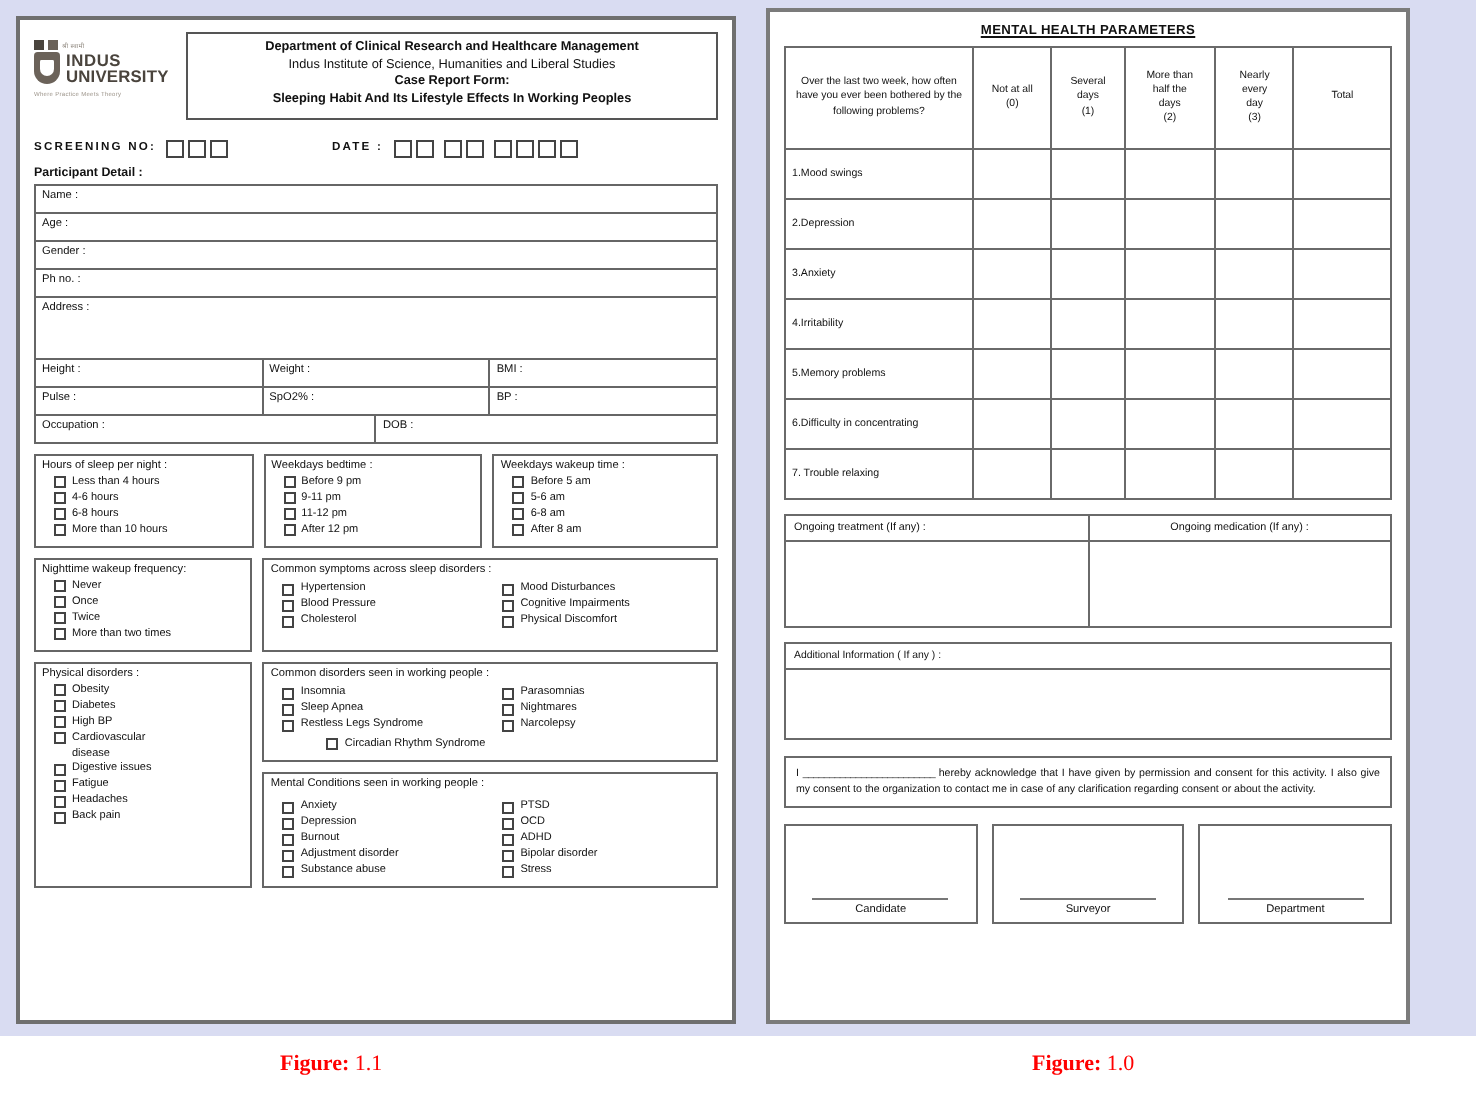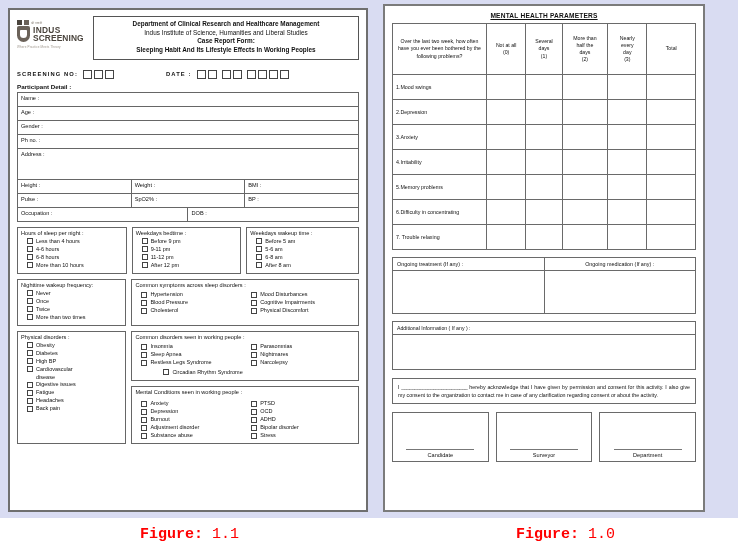--- a/index.html
+++ b/index.html
@@ -121,21 +121,21 @@
     display:flex;flex-direction:column;justify-content:flex-end;align-items:center;
     padding-bottom:3px;
   }
   .sign-line{width:72%;border-top:1px solid #777;margin-bottom:2px;}
   .sign-lab{font-size:5.6px;}
 
   
   .caps{position:absolute;left:0;top:518px;width:738px;height:38px;background:#fff;}
   .cap{
     position:absolute;top:8px;color:#ff0000;
-    font-family:Liberation Mono, monospace;font-size:15px;text-align:center;
+    font-family:Liberation Serif, serif;font-size:11px;text-align:center;
   }
   .cap b{font-weight:bold;}
   .cap-1{left:140px;}
   .cap-2{left:516px;}
 </style>
 </head>
 <body>
 
 <div class="stage">
   <div class="backdrop"></div>
@@ -146,21 +146,21 @@
       <div class="logo">
         <div class="logo-top">
           <div class="logo-sq dark"></div>
           <div class="logo-sq"></div>
           <div class="logo-pre">श्री स्वामी</div>
         </div>
         <div class="logo-mid">
           <div class="shield"></div>
           <div class="logo-name">
             <div class="l1">INDUS</div>
-            <div class="l2">SCREENING</div>
+            <div class="l2">UNIVERSITY</div>
           </div>
         </div>
         <div class="logo-tag">Where Practice Meets Theory</div>
       </div>
 
       <div class="title-box">
         <div class="t1">Department of Clinical Research and Healthcare Management</div>
         <div class="t2">Indus Institute of Science, Humanities and Liberal Studies</div>
         <div class="t3">Case Report Form:</div>
         <div class="t4">Sleeping Habit And Its Lifestyle Effects In Working Peoples</div>

